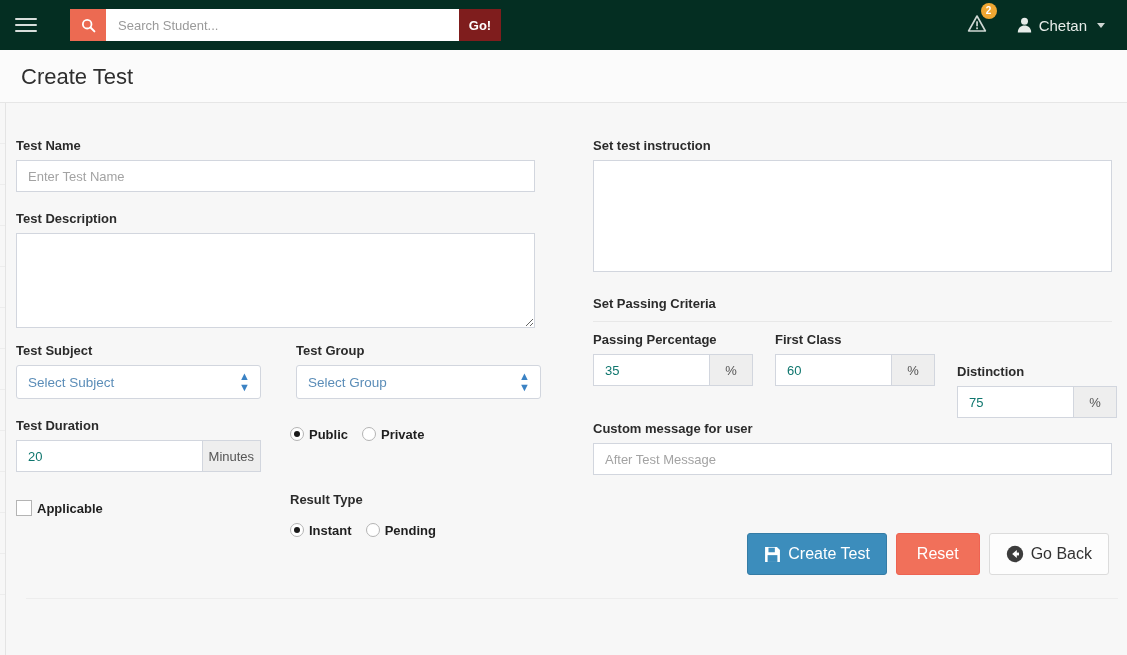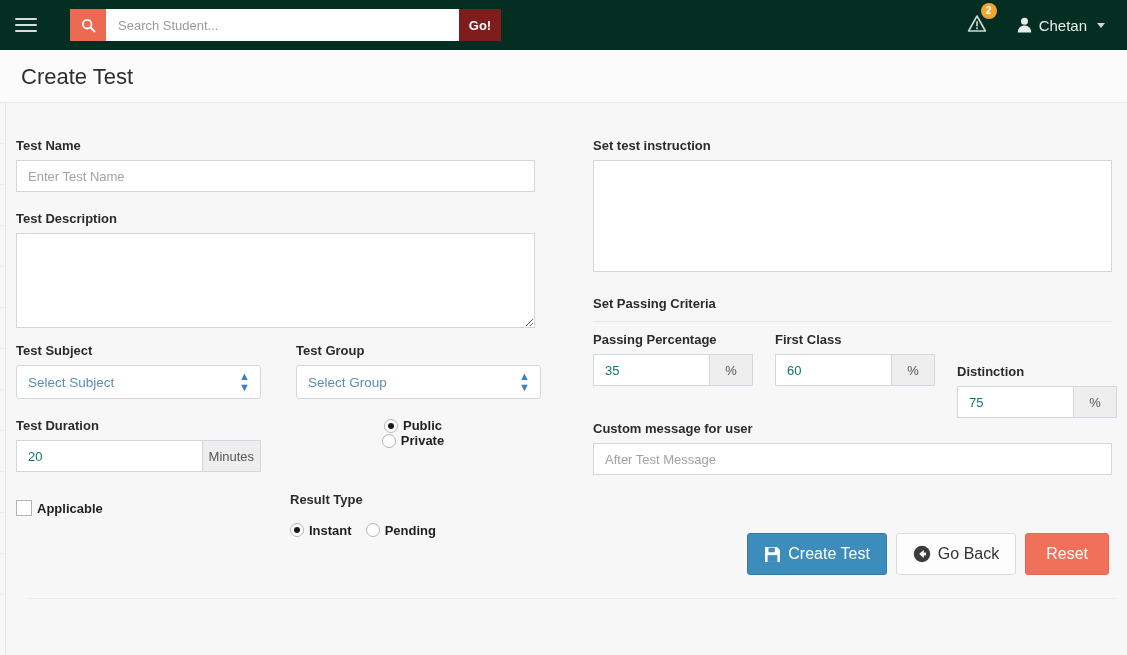--- a/index.html
+++ b/index.html
@@ -268,21 +268,21 @@
 
     <div class="grp" style="left:0; top:315px; width:245px;">
       <label class="lbl">Test Duration</label>
       <div class="addon-row">
         <input class="fld" type="text" value="20" style="">
         <span class="addon">Minutes</span>
       </div>
     </div>
 
     <div class="grp" style="left:274px; top:315px; width:260px;">
-      <div class="opts" style="height:32px;flex-direction:column;">
+      <div class="opts" style="height:32px;">
         <label class="opt">
           <span class="radio on"></span>
           <span class="opt-lbl">Public</span>
         </label>
         <label class="opt">
           <span class="radio"></span>
           <span class="opt-lbl">Private</span>
         </label>
       </div>
     </div>
@@ -355,29 +355,29 @@
     <div class="btnrow">
       <button class="btn btn-primary">
         <svg width="17" height="17" viewBox="0 0 16 16">
           <path d="M1 1 h11.2 L15 3.8 V15 H1 Z" fill="#ffffff"></path>
           <rect x="4.2" y="1.6" width="6" height="4.3" fill="#3c8dbc"></rect>
           <rect x="3.4" y="8.6" width="9.2" height="6.4" fill="#3c8dbc"></rect>
         </svg>
         <span>Create Test</span>
       </button>
 
+      <button class="btn btn-danger">
+        <span>Reset</span>
+      </button>
+
       <button class="btn btn-default">
         <svg width="18" height="18" viewBox="0 0 18 18">
           <circle cx="9" cy="9" r="8.2" fill="#3c3c3c"></circle>
           <path d="M10.8 5 L6.2 9 L10.8 13 Z" fill="#ffffff"></path>
           <rect x="9.6" y="7.6" width="3.4" height="2.8" fill="#ffffff"></rect>
         </svg>
         <span>Go Back</span>
       </button>
-
-      <button class="btn btn-danger">
-        <span>Reset</span>
-      </button>
     </div>
   </div>
 
   <div class="footline"></div>
 </div>
 
 </body></html>

